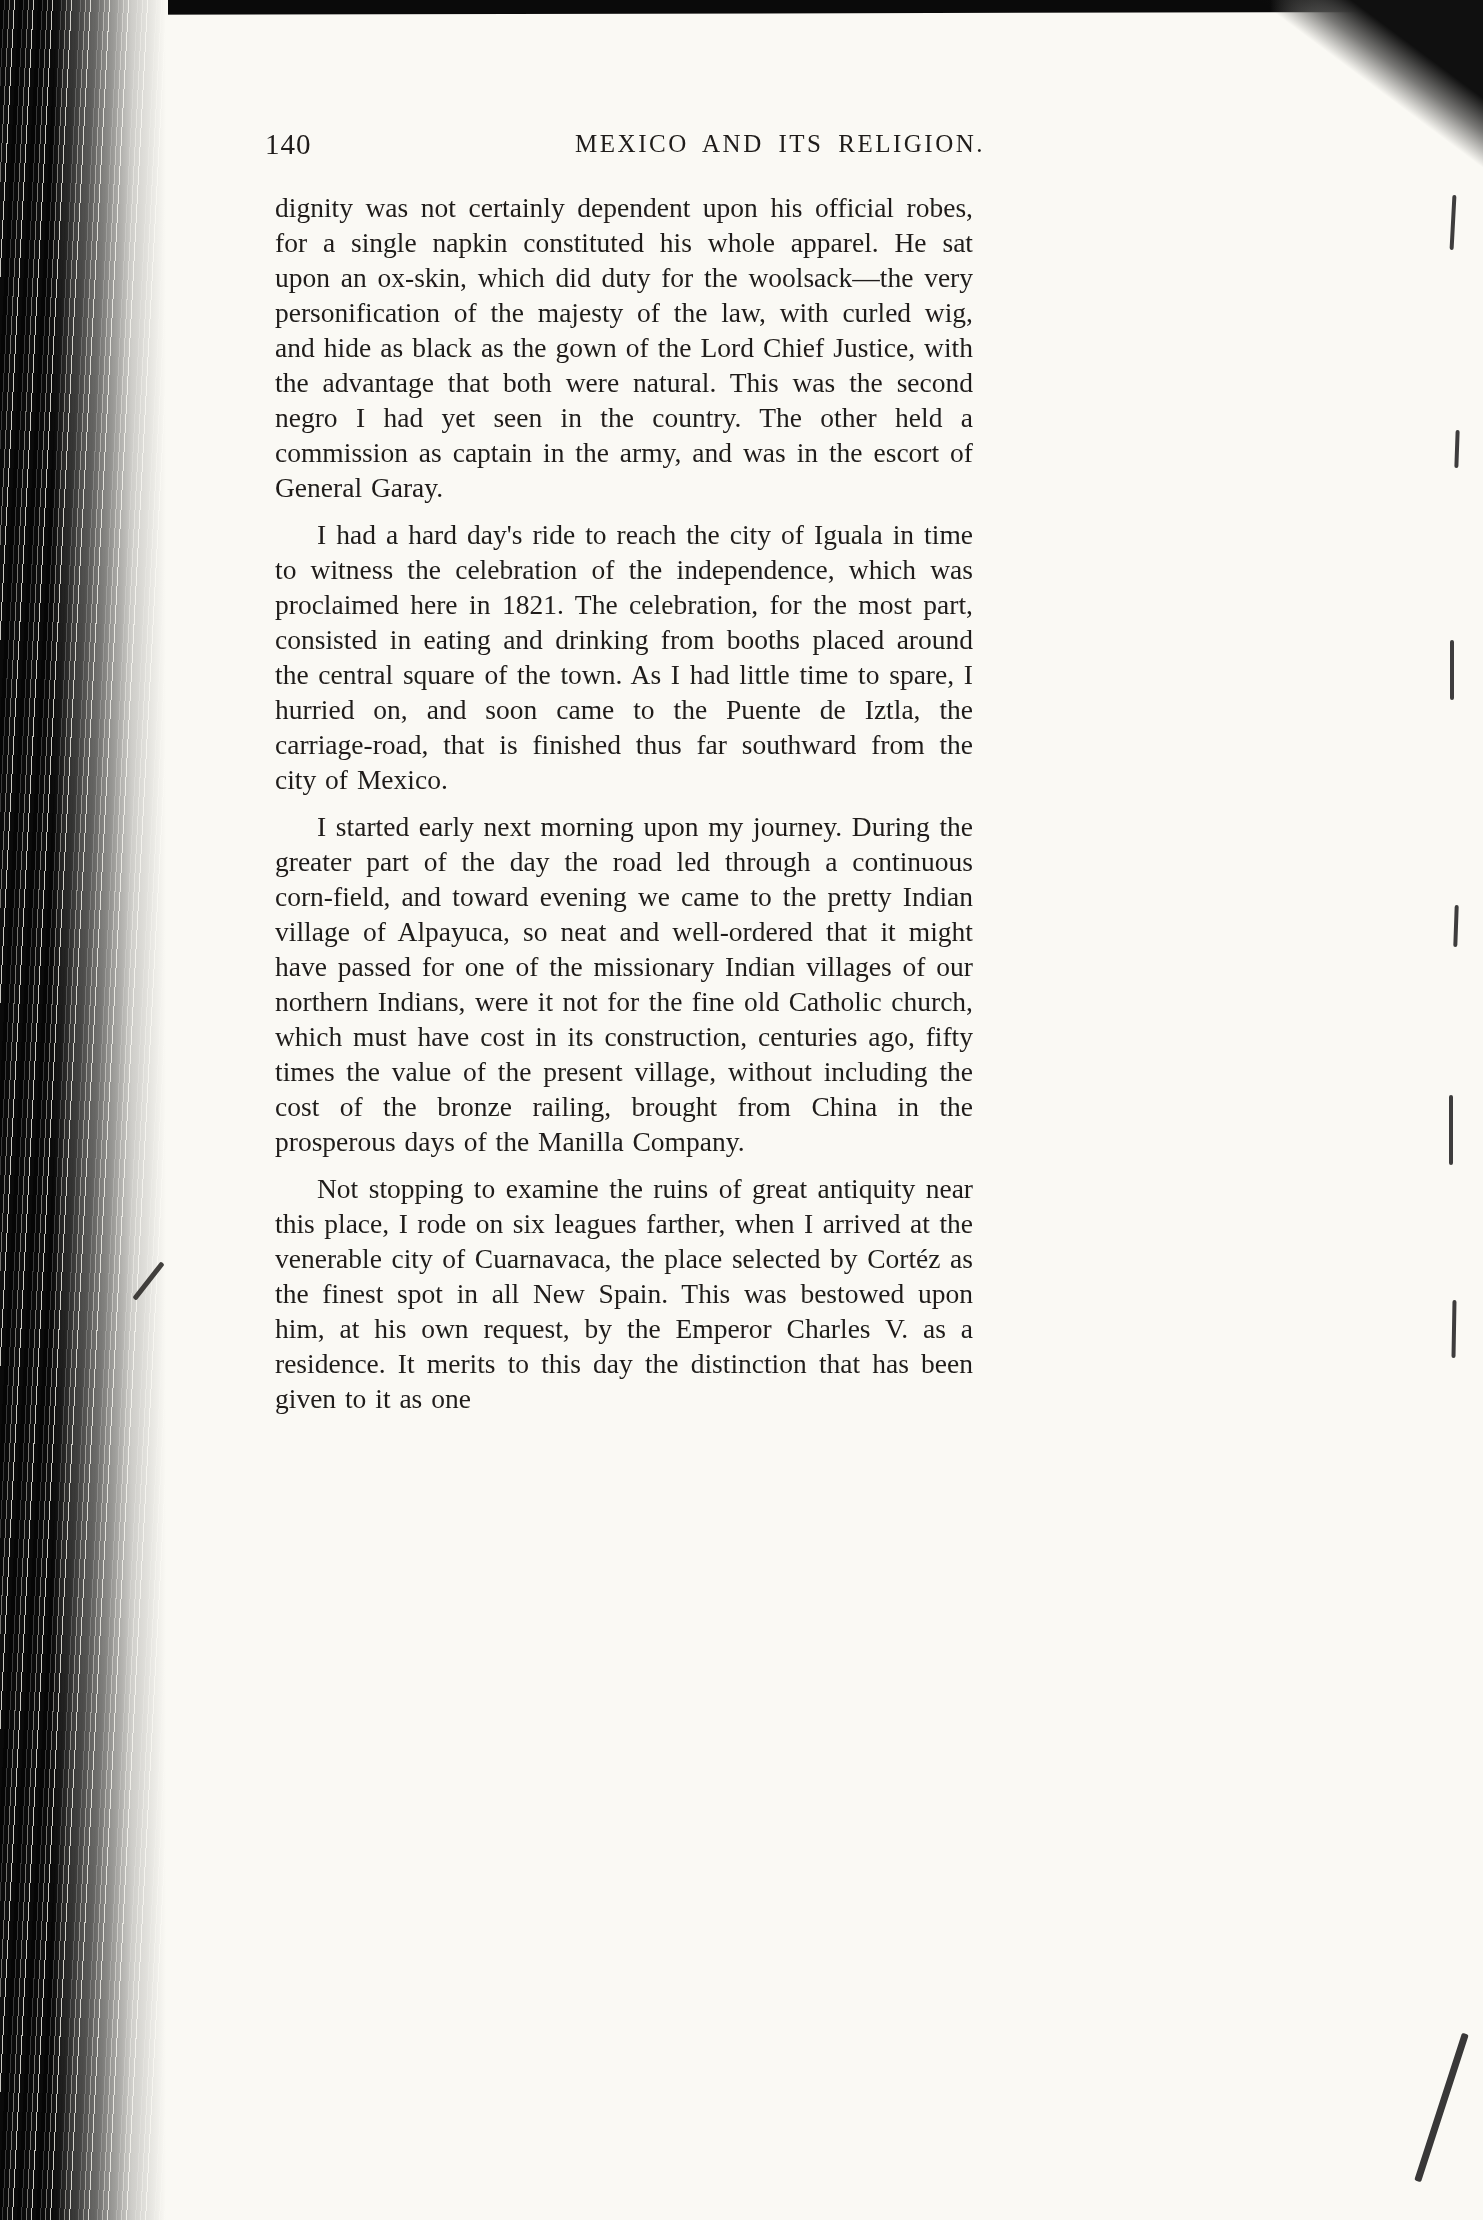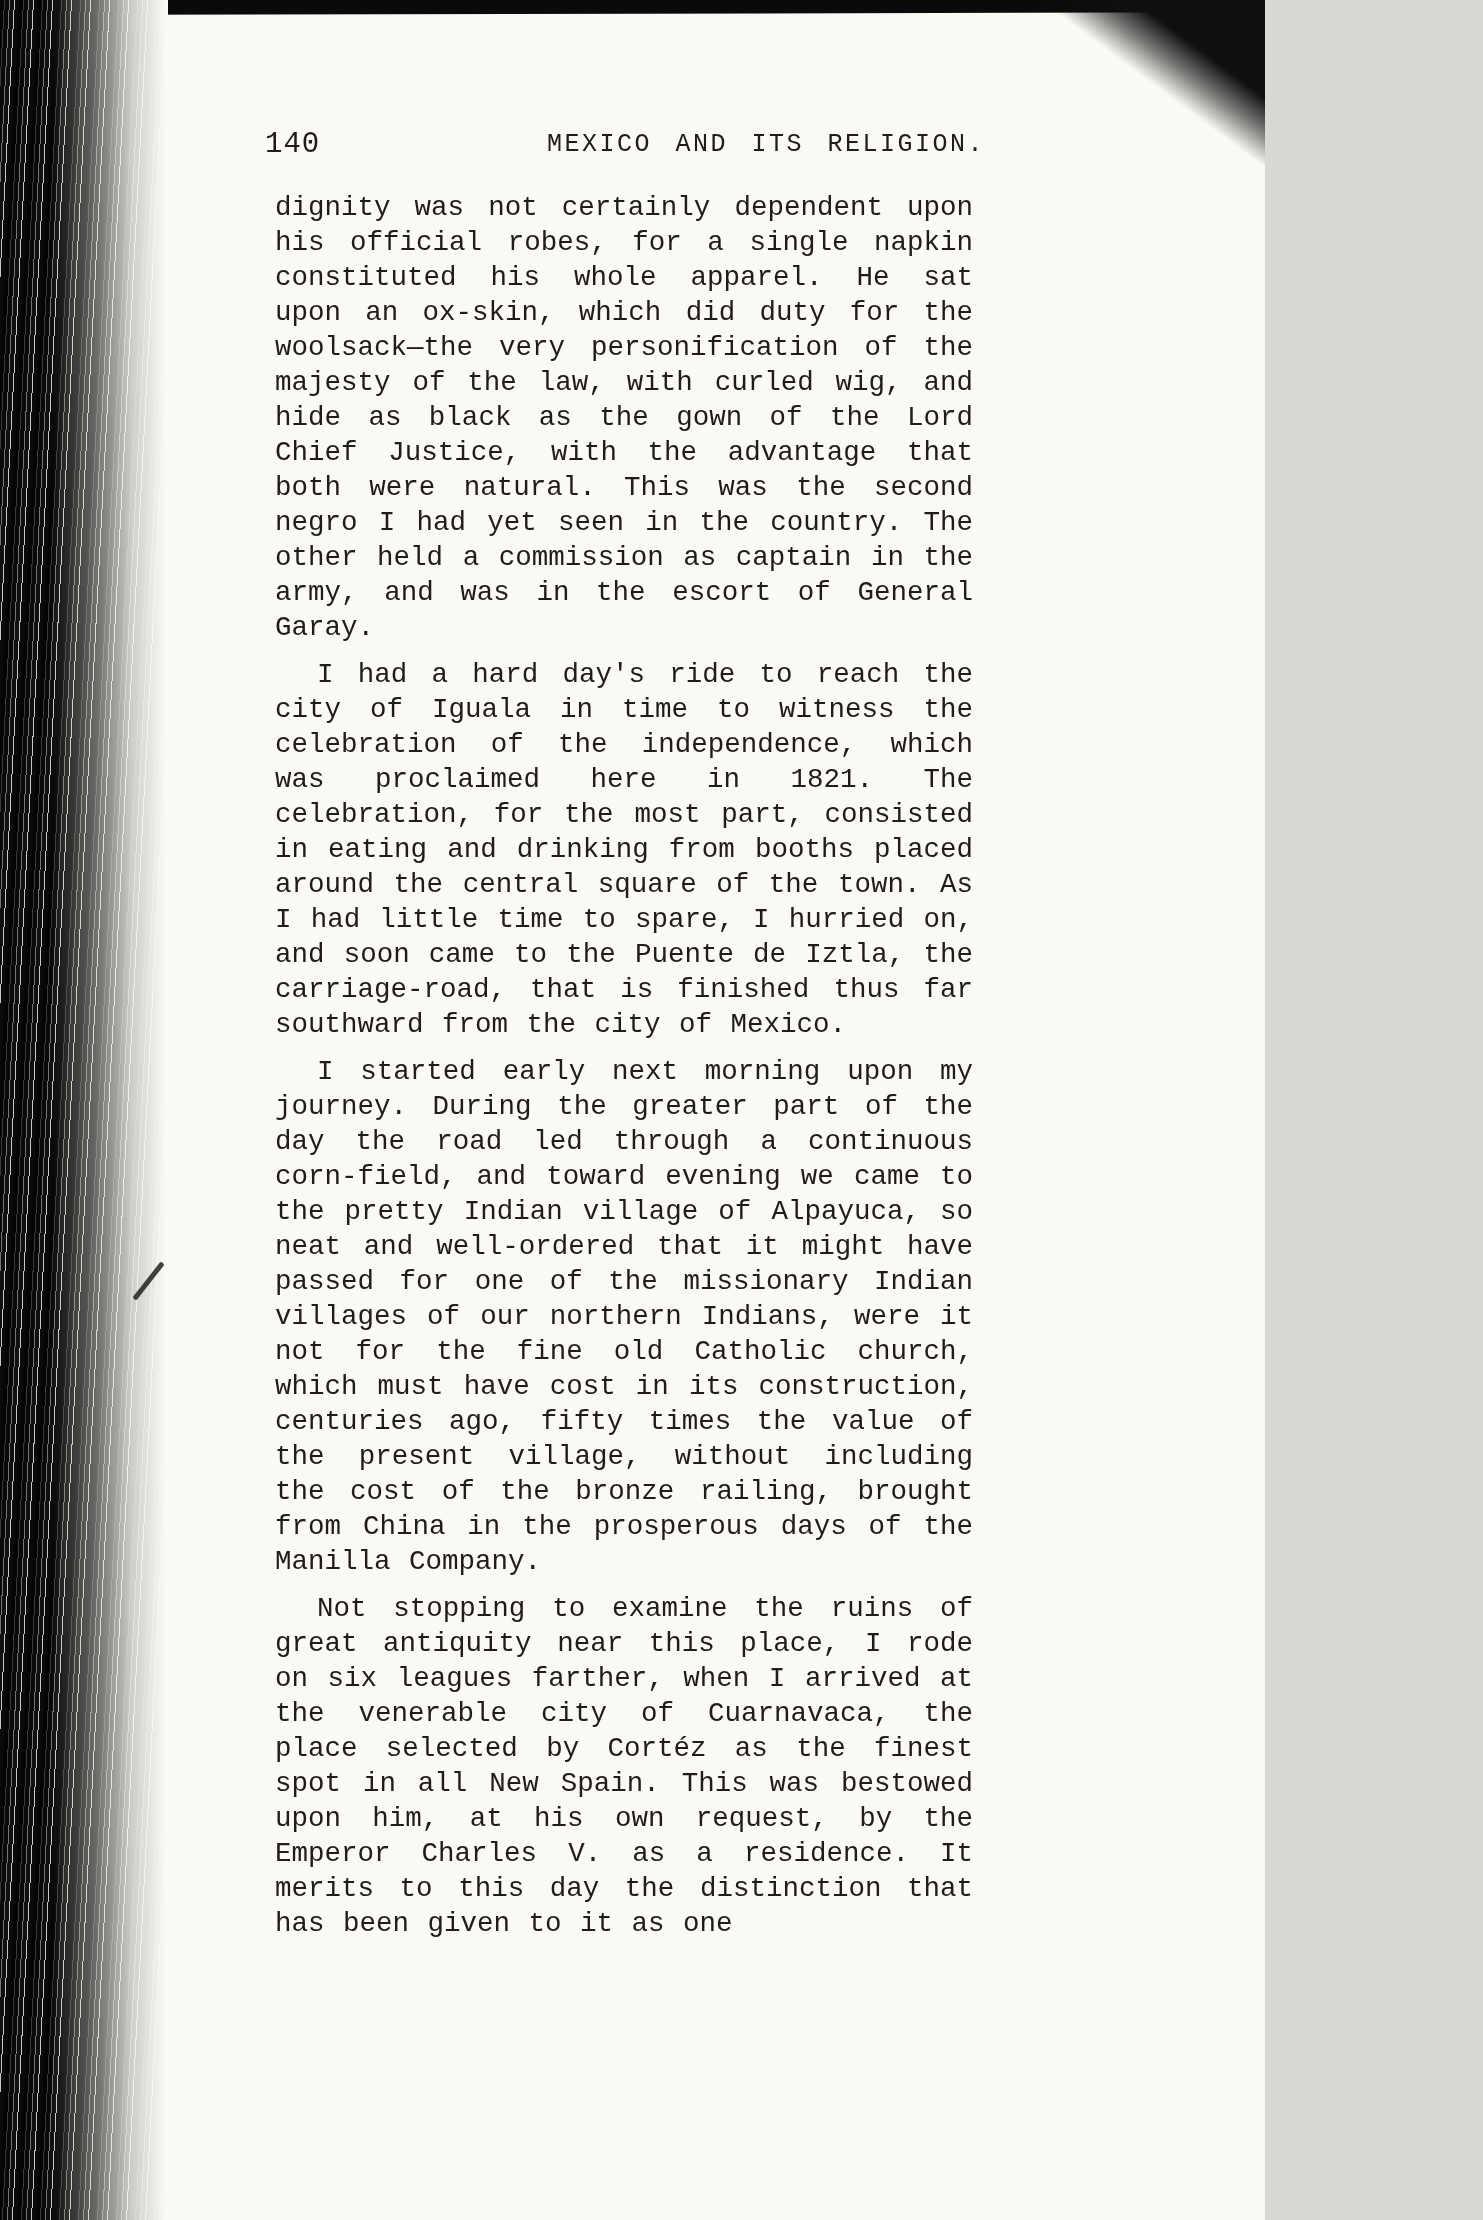--- a/index.html
+++ b/index.html
@@ -5,25 +5,25 @@
   :root {
     --paper: #faf9f4;
     --ink: #1f1c1a;
     --binding: #0a0a0a;
   }
   * { box-sizing: border-box; }
   html, body { margin: 0; padding: 0; background: #d8d8d4; }
 
   .scan {
     position: relative;
-    width: 1265px;
+    width: 1483px;
     height: 2220px;
     background: var(--paper);
     overflow: hidden;
-    font-family: Liberation Mono, monospace;
+    font-family: Liberation Serif, serif;
     color: var(--ink);
   }
 
   
   .top-edge {
     position: absolute;
     left: 0; top: 0;
     width: 1365px; height: 15px;
     background: linear-gradient(to right,
       #0a0a0a 0px, #0a0a0a 1270px,

